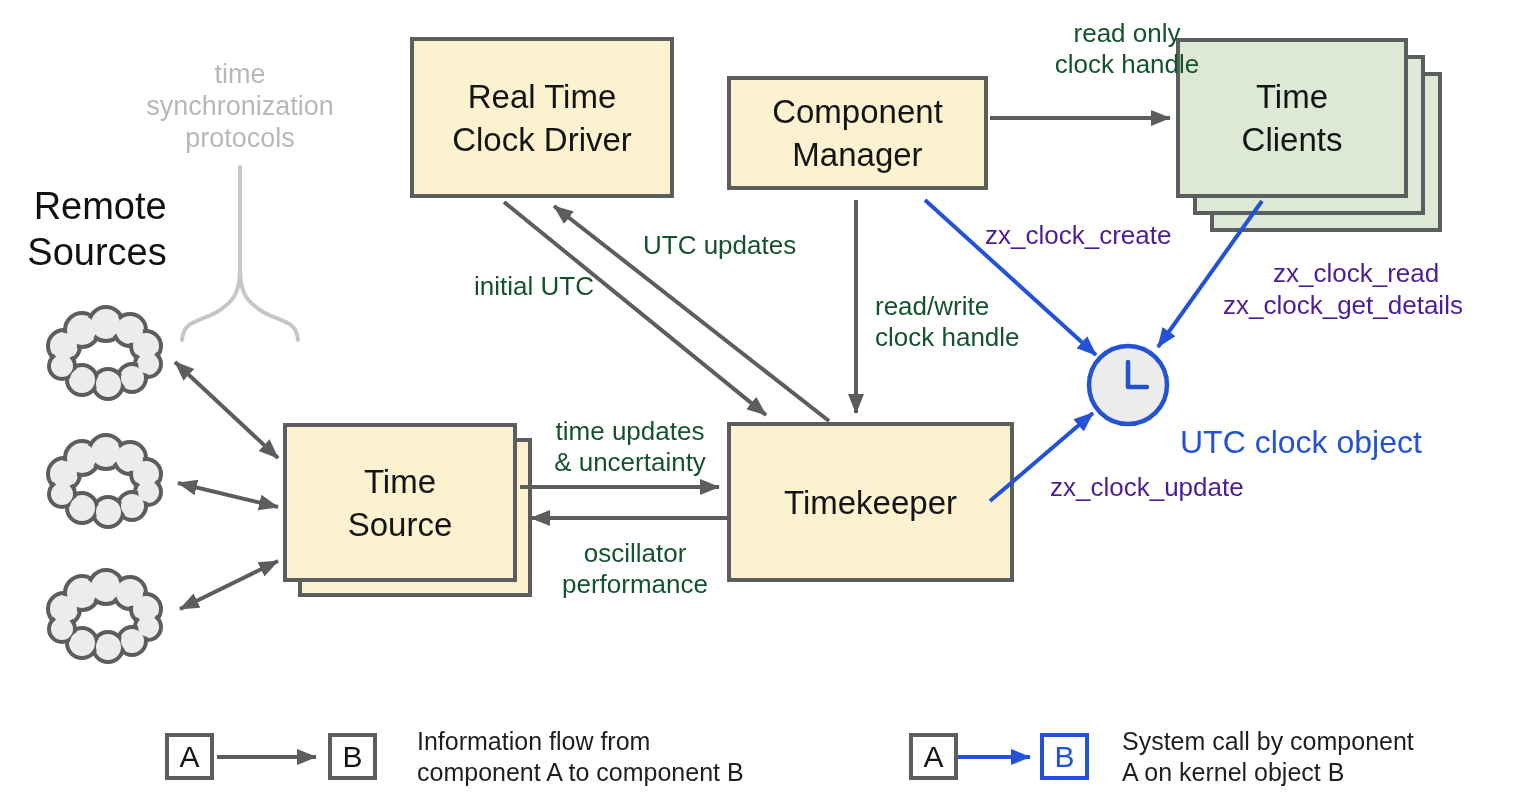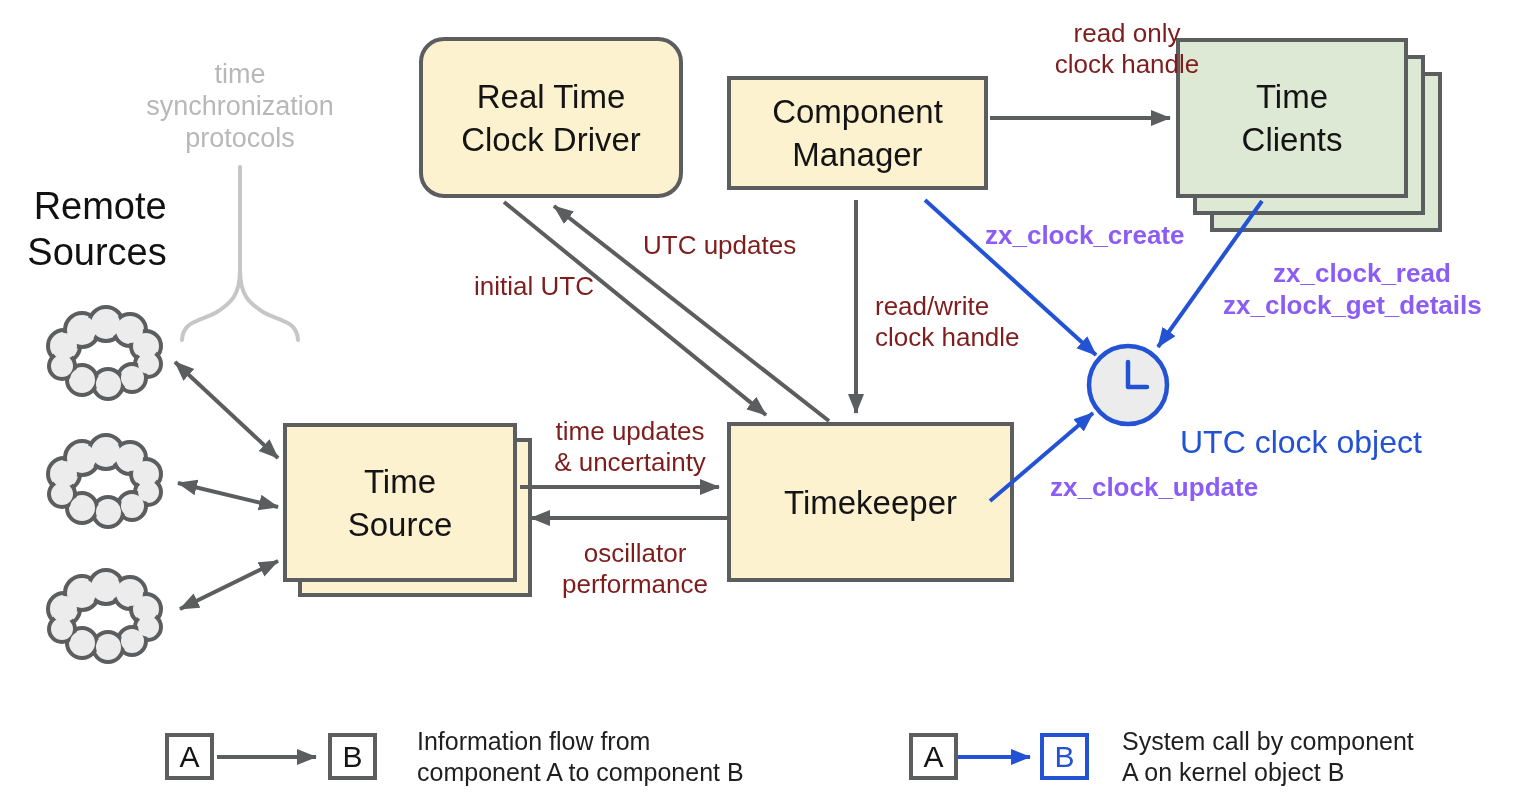--- a/index.html
+++ b/index.html
@@ -5,24 +5,24 @@
   html,body{margin:0;padding:0;background:#ffffff;}
   #stage{position:relative;width:1534px;height:811px;background:#fff;overflow:hidden;
          font-family:"Liberation Sans", sans-serif;color:#1f1f1f;}
   svg.overlay{position:absolute;left:0;top:0;pointer-events:none;}
   .node{position:absolute;box-sizing:border-box;border:4px solid #5c5d5f;
         display:flex;align-items:center;justify-content:center;text-align:center;}
   .node.yellow{background:#fdf2d0;}
   .node.green{background:#dde9d5;}
   .node-label{font-size:33px;line-height:43px;color:#141414;}
   .node-label span{display:block;}
-  .lbl{position:absolute;font-size:26px;line-height:31px;white-space:nowrap;color:#7f1d1d;}
+  .lbl{position:absolute;font-size:26px;line-height:31px;white-space:nowrap;color:#14532d;}
   .lbl span{display:block;}
   .lbl.center{transform:translateX(-50%);text-align:center;}
-  .lbl.blue{color:#8b5cf6;font-weight:bold;}
+  .lbl.blue{color:#4c1d95;}
   .lbl.big-blue{font-size:32px;line-height:36px;color:#2353d4;}
   .muted{position:absolute;transform:translateX(-50%);text-align:center;
          font-size:27px;line-height:32px;color:#b8b8b8;white-space:nowrap;}
   .muted span{display:block;}
   .heading{position:absolute;transform:translateX(-50%);text-align:right;
            font-size:38px;line-height:46px;color:#111;white-space:nowrap;}
   .heading span{display:block;}
   .legend-box{position:absolute;box-sizing:border-box;width:49px;height:47px;background:#fff;
               border:4px solid #5c5d5f;display:flex;align-items:center;justify-content:center;
               font-size:30px;color:#141414;}
@@ -32,21 +32,21 @@
 </style>
 </head>
 <body>
 
 <div id="stage">
 
   <div class="node green" style="left:1210px;top:72px;width:232px;height:160px;"></div>
   <div class="node green" style="left:1193px;top:55px;width:232px;height:160px;"></div>
   <div class="node yellow" style="left:298px;top:438px;width:234px;height:159px;"></div>
 
-  <div class="node yellow" style="left:419px;top:37px;width:264px;height:161px;border-radius:25px;">
+  <div class="node yellow" style="left:410px;top:37px;width:264px;height:161px;">
     <div class="node-label">
       <span>Real Time</span>
       <span>Clock Driver</span>
     </div>
   </div>
 
   <div class="node yellow" style="left:727px;top:37px;width:261px;height:114px;margin-top:39px;">
     <div class="node-label">
       <span>Component</span>
       <span>Manager</span>

